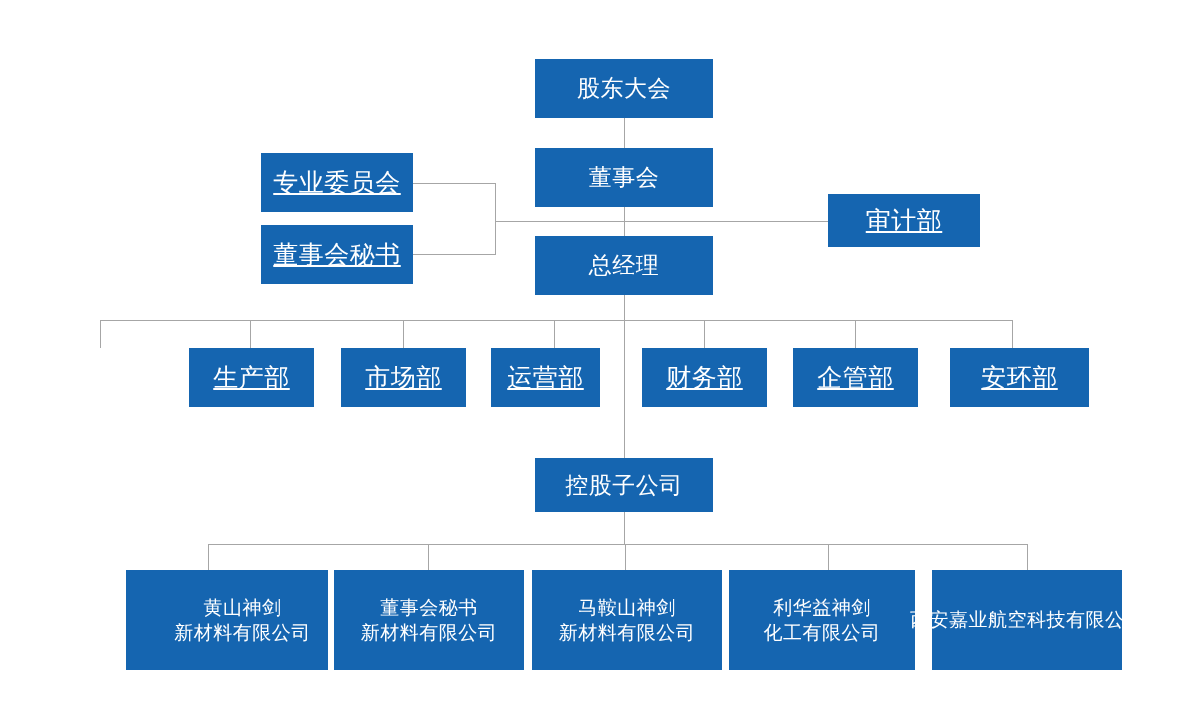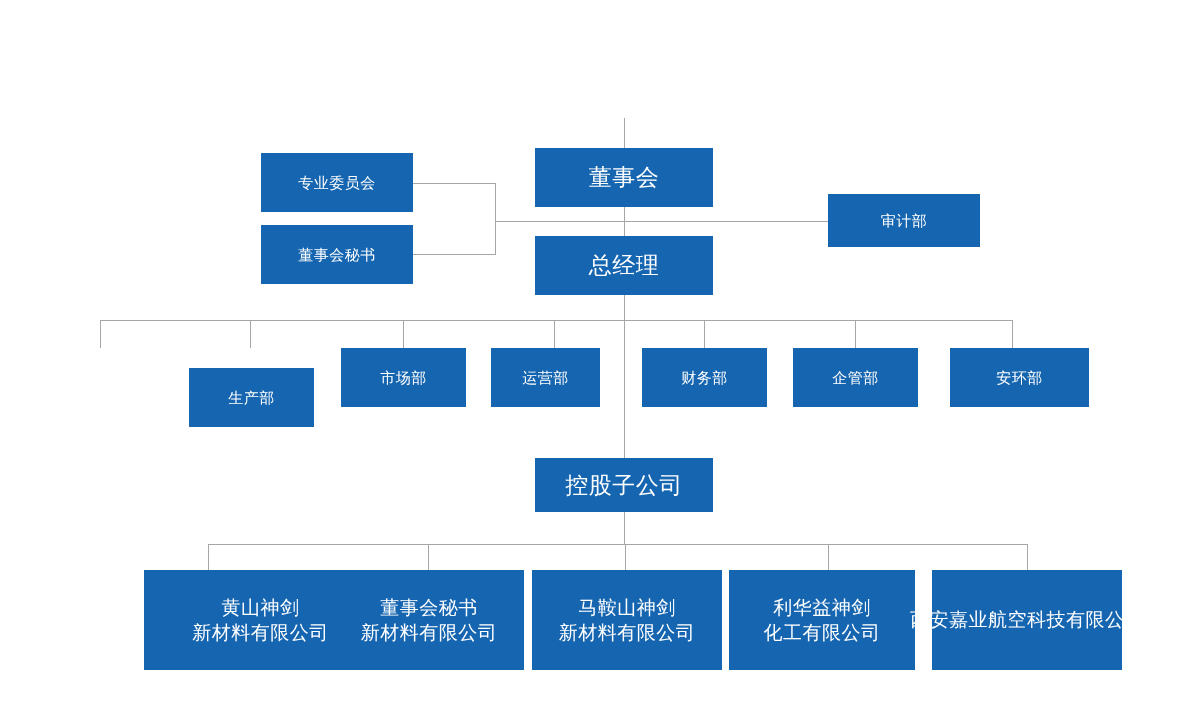--- a/index.html
+++ b/index.html
@@ -30,21 +30,21 @@
     line-height: 1.32;
     letter-spacing: 0.5px;
     z-index: 3;
     user-select: none;
   }
   .node .line {
     display: block;
     white-space: nowrap;
   }
   .n-lg { font-size: 23px; }
-  .n-md { font-size: 15px; }
+  .n-md { font-size: 25px; text-decoration: underline; }
   .n-sm { font-size: 19px; }
 
   .conn {
     position: absolute;
     background: #a6a6a6;
     z-index: 1;
   }
   .conn.h { height: 1px; }
   .conn.v { width: 1px; }
 </style>
@@ -75,20 +75,23 @@
   <div class="conn v" style="left:855px; top:320px; height:28px;"></div>
   <div class="conn v" style="left:1012px; top:320px; height:28px;"></div>
 
   <div class="conn h" style="left:208px; top:544px; width:820px;"></div>
   <div class="conn v" style="left:208px; top:544px; height:27px;"></div>
   <div class="conn v" style="left:428px; top:544px; height:27px;"></div>
   <div class="conn v" style="left:625px; top:544px; height:27px;"></div>
   <div class="conn v" style="left:828px; top:544px; height:27px;"></div>
   <div class="conn v" style="left:1027px; top:544px; height:27px;"></div>
 
+  <div class="node n-lg" style="left:535px; top:59px; width:178px; height:59px;">
+    <span class="line">股东大会</span>
+  </div>
 
   <div class="node n-lg" style="left:535px; top:148px; width:178px; height:59px;">
     <span class="line">董事会</span>
   </div>
 
   <div class="node n-lg" style="left:535px; top:236px; width:178px; height:59px;">
     <span class="line">总经理</span>
   </div>
 
   <div class="node n-md" style="left:261px; top:153px; width:152px; height:59px;">
@@ -100,40 +103,40 @@
   </div>
 
   <div class="node n-md" style="left:828px; top:194px; width:152px; height:53px;">
     <span class="line">审计部</span>
   </div>
 
   <div class="node n-lg" style="left:535px; top:458px; width:178px; height:54px;">
     <span class="line">控股子公司</span>
   </div>
 
-  <div class="node n-md" style="left:189px; top:348px; width:125px; height:59px;margin-top:20px;">
+  <div class="node n-md" style="left:189px; top:348px; width:125px; height:59px;">
     <span class="line">生产部</span>
   </div>
   <div class="node n-md" style="left:341px; top:348px; width:125px; height:59px;">
     <span class="line">市场部</span>
   </div>
   <div class="node n-md" style="left:491px; top:348px; width:109px; height:59px;">
     <span class="line">运营部</span>
   </div>
   <div class="node n-md" style="left:642px; top:348px; width:125px; height:59px;">
     <span class="line">财务部</span>
   </div>
   <div class="node n-md" style="left:793px; top:348px; width:125px; height:59px;">
     <span class="line">企管部</span>
   </div>
   <div class="node n-md" style="left:950px; top:348px; width:139px; height:59px;">
     <span class="line">安环部</span>
   </div>
 
-  <div class="node n-sm" style="left:144px; top:570px; width:202px; height:100px; flex-direction:column;padding-left:31px;">
+  <div class="node n-sm" style="left:126px; top:570px; width:202px; height:100px; flex-direction:column;padding-left:31px;">
     <span class="line">黄山神剑</span>
     <span class="line">新材料有限公司</span>
   </div>
   <div class="node n-sm" style="left:334px; top:570px; width:190px; height:100px; flex-direction:column;">
     <span class="line">董事会秘书</span>
     <span class="line">新材料有限公司</span>
   </div>
   <div class="node n-sm" style="left:532px; top:570px; width:190px; height:100px; flex-direction:column;">
     <span class="line">马鞍山神剑</span>
     <span class="line">新材料有限公司</span>

